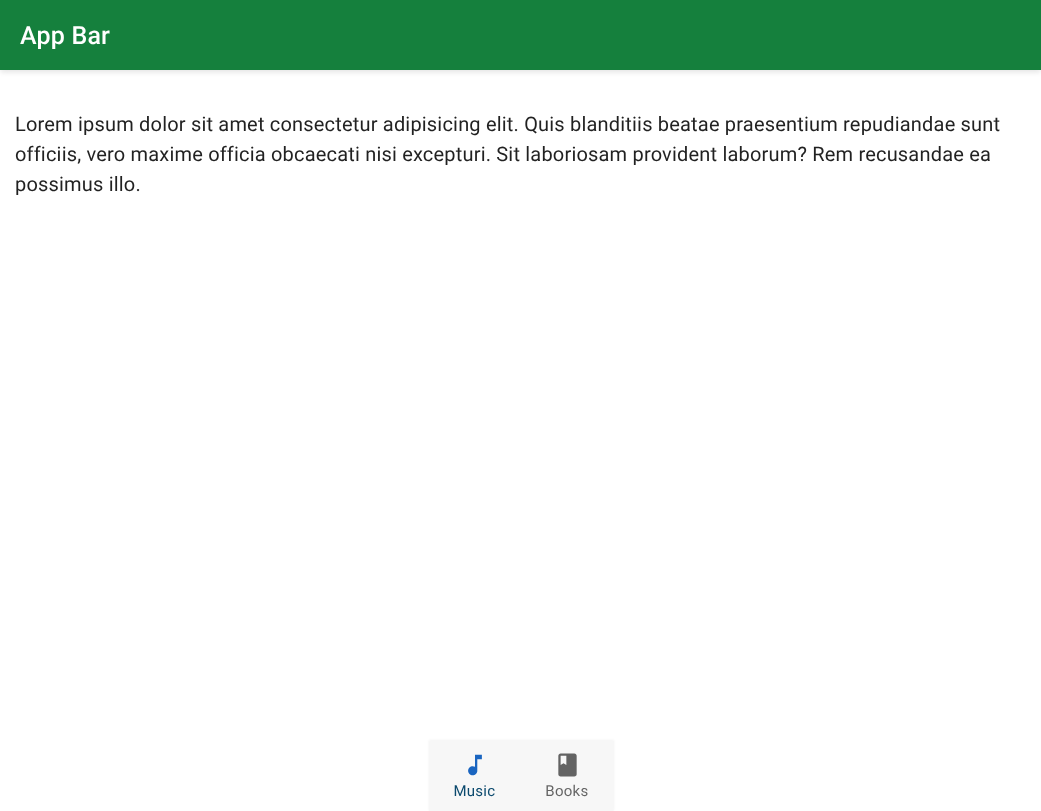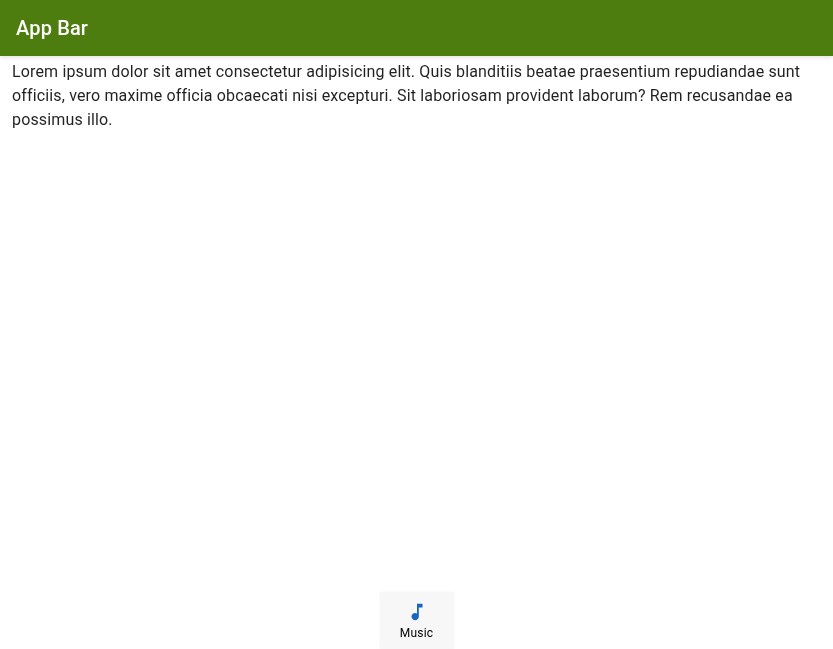--- a/index.html
+++ b/index.html
@@ -9,35 +9,35 @@
     }
     body {
       font-family: Roboto, -apple-system, BlinkMacSystemFont, "Segoe UI", Helvetica, Arial, sans-serif;
       width: 833px;
       height: 649px;
       background: #ffffff;
       position: relative;
       overflow: hidden;
     }
     .app-bar {
-      background-color: #4d7c0f;
+      background-color: #15803d;
       color: #ffffff;
       height: 56px;
       display: flex;
       align-items: center;
       padding: 0 16px;
       box-shadow: 0 2px 4px rgba(0,0,0,0.1);
     }
     .app-bar-title {
       font-size: 20px;
       font-weight: 500;
       letter-spacing: 0.15px;
     }
     .content {
-      padding: 4px 12px;
+      padding: 32px 12px;
       color: rgba(0,0,0,0.87);
       font-size: 16px;
       line-height: 1.5;
       letter-spacing: 0.15px;
     }
     .bottom-nav {
       position: absolute;
       bottom: 0;
       left: 50%;
       transform: translateX(-50%);
@@ -52,21 +52,21 @@
       flex-direction: column;
       align-items: center;
       justify-content: center;
       cursor: pointer;
       padding: 6px 0 8px;
     }
     .nav-item.active .nav-icon svg {
       fill: #1a65c0;
     }
     .nav-item.active .nav-label {
-      color: #000000;
+      color: #0c4a6e;
     }
     .nav-icon {
       width: 24px;
       height: 24px;
       display: flex;
       align-items: center;
       justify-content: center;
     }
     .nav-icon svg {
       width: 22px;
@@ -93,13 +93,21 @@
 
 <nav class="bottom-nav">
   <div class="nav-item active">
     <span class="nav-icon">
       <svg viewBox="0 0 24 24">
           <path d="M12 3v10.55c-.59-.34-1.27-.55-2-.55-2.21 0-4 1.79-4 4s1.79 4 4 4 4-1.79 4-4V7h4V3h-6z"></path>
         </svg>
     </span>
     <span class="nav-label">Music</span>
   </div>
+  <div class="nav-item">
+    <span class="nav-icon">
+      <svg viewBox="0 0 24 24">
+          <path d="M18 2H6c-1.1 0-2 .9-2 2v16c0 1.1.9 2 2 2h12c1.1 0 2-.9 2-2V4c0-1.1-.9-2-2-2zM6 4h5v8l-2.5-1.5L6 12V4z"></path>
+        </svg>
+    </span>
+    <span class="nav-label">Books</span>
+  </div>
 </nav>
 
 </body></html>

